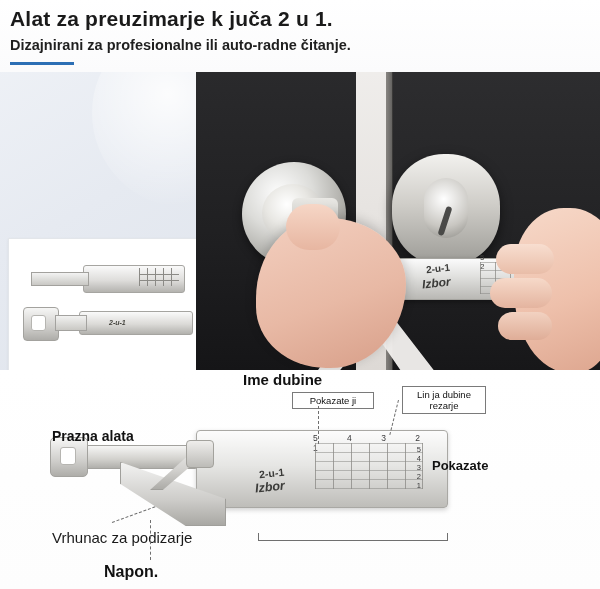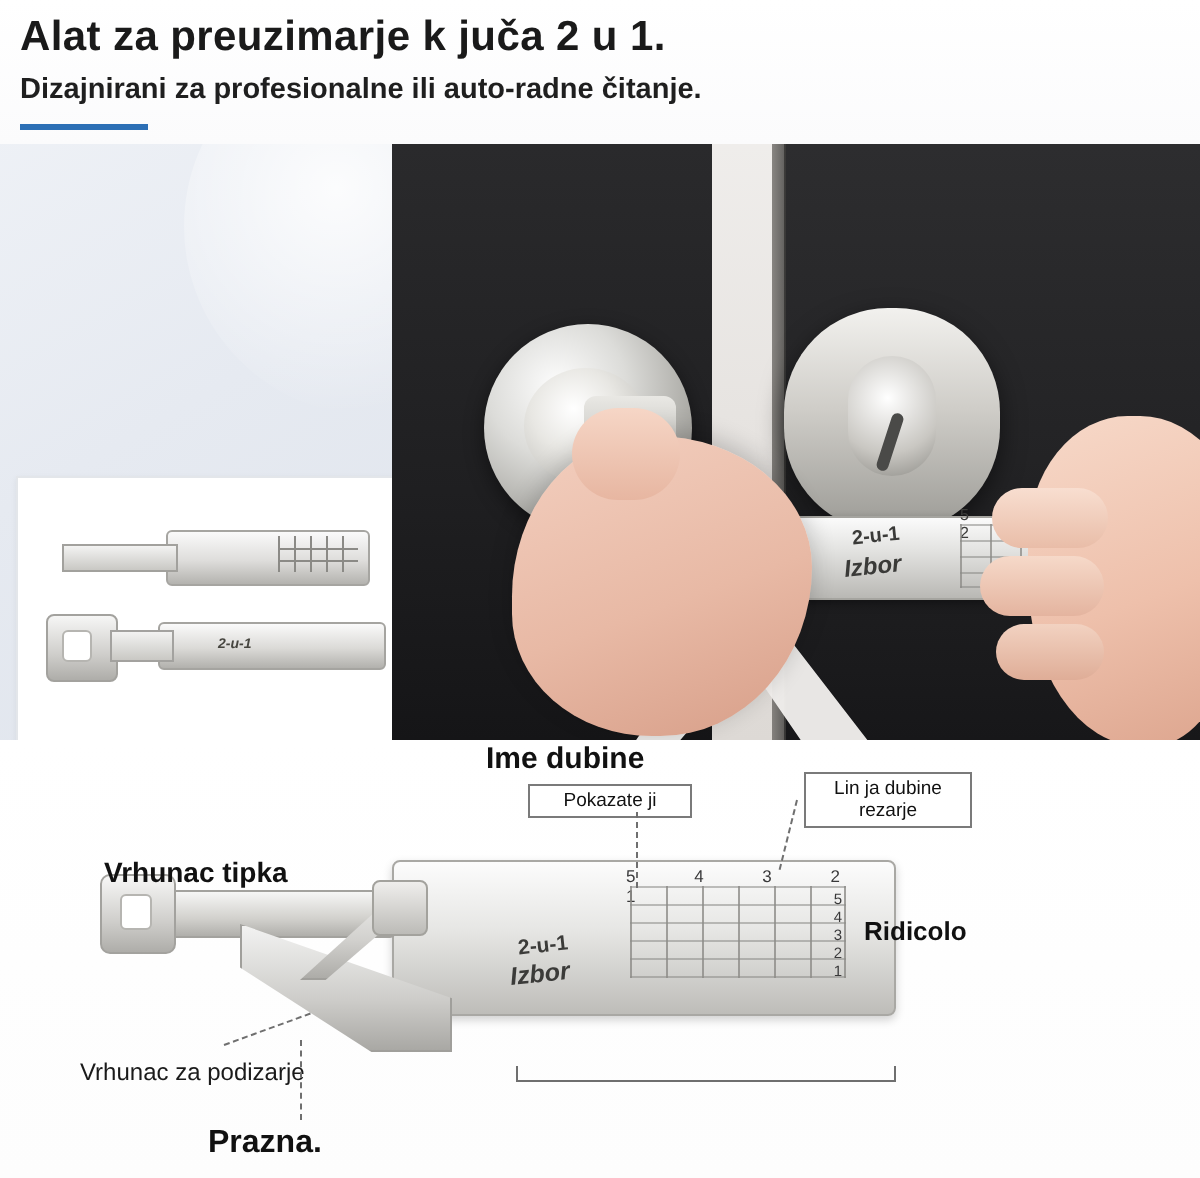--- a/index.html
+++ b/index.html
@@ -333,36 +333,36 @@
 
   <div class="d-key"></div>
   <div class="d-key-head"></div>
   <div class="d-key-hole"></div>
   <div class="d-lever"></div>
   <div class="d-lever2"></div>
   <div class="d-neck"></div>
 
   <div class="lbl" style="left:243px;top:371px;font-size:15px;">Ime dubine</div>
 
-  <div class="box-lbl" style="left:264px;top:392px;width:72px;">Pokazate ji</div>
+  <div class="box-lbl" style="left:292px;top:392px;width:72px;">Pokazate ji</div>
   <div class="dline-v" style="left:318px;top:406px;height:38px;"></div>
 
   <div class="box-lbl" style="left:402px;top:386px;width:74px;white-space:pre-line;">Lin ja dubine
 rezarje</div>
   <div class="dline-v" style="left:398px;top:400px;height:36px;transform:rotate(14deg);transform-origin:top;"></div>
 
-  <div class="lbl" style="left:432px;top:458px;font-size:13px;">Ridicolo</div>
+  <div class="lbl" style="left:432px;top:458px;font-size:13px;">Pokazate</div>
   <div class="dline" style="left:470px;top:476px;width:0px;"></div>
 
-  <div class="lbl" style="left:52px;top:428px;font-size:14px;">Vrhunac tipka</div>
+  <div class="lbl" style="left:52px;top:428px;font-size:14px;">Prazna alata</div>
   <div class="dline-v" style="left:76px;top:444px;height:0px;"></div>
 
-  <div class="lbl-sm" style="left:40px;top:529px;font-size:12px;">Vrhunac za podizarje</div>
+  <div class="lbl-sm" style="left:52px;top:529px;font-size:15px;">Vrhunac za podizarje</div>
   <div class="dline" style="left:112px;top:522px;width:46px;transform:rotate(-20deg);transform-origin:left;"></div>
 
   <div class="line" style="left:258px;top:540px;width:190px;height:1px;background:#6f6f6f;"></div>
   <div class="line" style="left:258px;top:533px;width:1px;height:8px;"></div>
   <div class="line" style="left:447px;top:533px;width:1px;height:8px;"></div>
 
-  <div class="lbl" style="left:104px;top:563px;font-size:16px;">Prazna.</div>
+  <div class="lbl" style="left:104px;top:563px;font-size:16px;">Napon.</div>
   <div class="dline-v" style="left:150px;top:520px;height:40px;"></div>
 
 </div>
 
 </body></html>

